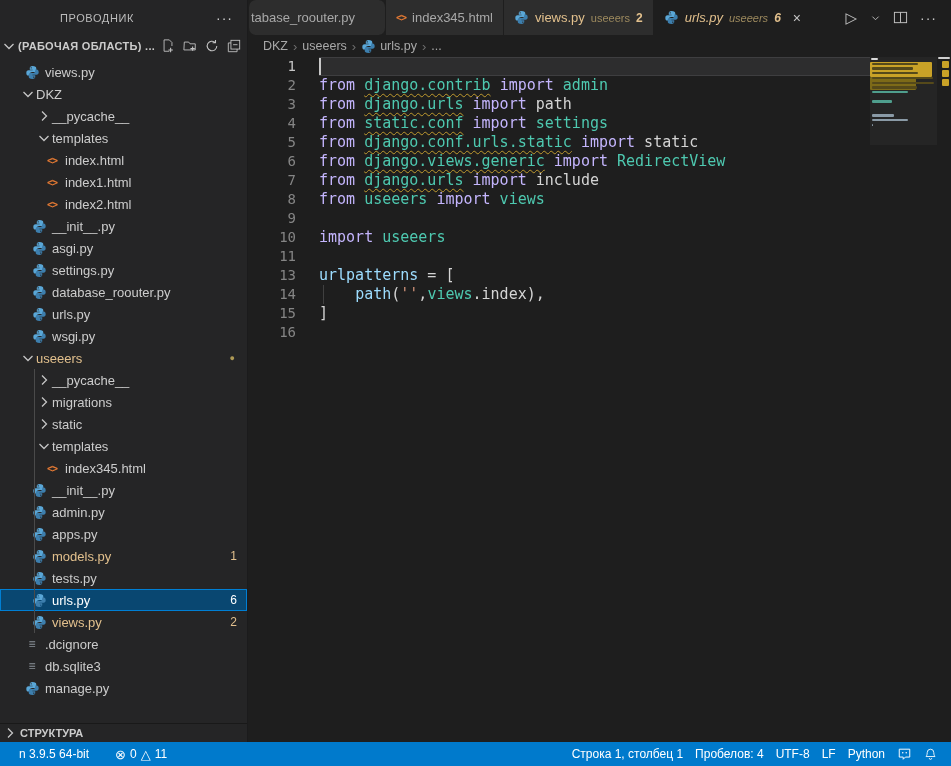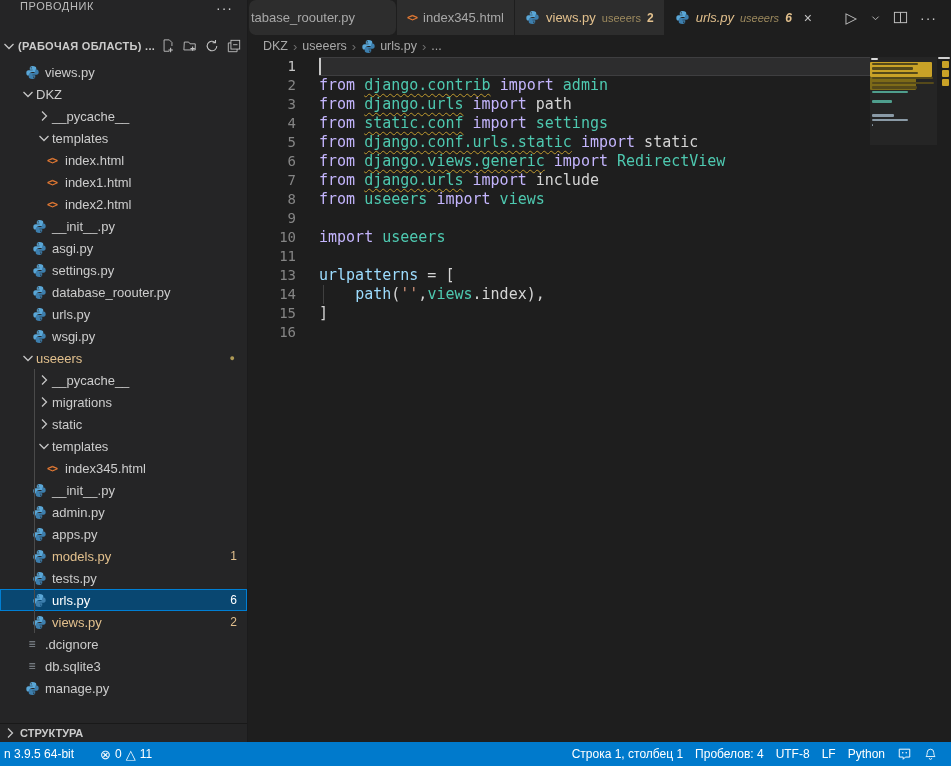--- a/index.html
+++ b/index.html
@@ -3,22 +3,22 @@
 <meta charset="utf-8">
 <style>
   * { margin:0; padding:0; box-sizing:border-box; }
   html,body { background:#1e1e1e; }
   .app { position:relative; width:951px; height:766px; overflow:hidden;
          font-family:"Liberation Sans", sans-serif; color:#cccccc; background:#1e1e1e; }
 
   
   .sidebar { position:absolute; left:0; top:0; width:248px; bottom:24px;
              background:#252526; border-right:1px solid #1b1b1c; }
-  .sb-head { height:35px; display:flex; padding:0 8px 0 20px;
-             font-size:11px; letter-spacing:.6px; color:#bbbbbb; }
+  .sb-head { height:35px; display:flex; align-items:center; padding:0 8px 0 20px;
+             font-size:11px; letter-spacing:.6px; color:#bbbbbb;margin-left:40px; }
   .sb-head .dots { margin-left:auto; color:#cccccc; font-size:14px; letter-spacing:1px;
                    cursor:pointer; padding:0 6px; }
   .sec-head { height:22px; display:flex; align-items:center; font-size:11px; font-weight:bold;
               color:#cccccc; letter-spacing:.3px; padding-right:6px; }
   .sec-head .lbl { white-space:nowrap; overflow:hidden; }
   .sec-icons { margin-left:auto; display:flex; gap:8px; align-items:center; }
   .sec-icons svg { display:block; cursor:pointer; }
   .tree { position:absolute; top:61px; left:0; right:0; }
   .row { height:22px; display:flex; align-items:center; font-size:13px; color:#cccccc;
          position:relative; cursor:pointer; white-space:nowrap; }
@@ -37,21 +37,21 @@
   .outline-head { position:absolute; bottom:0; left:0; right:0; height:19px; display:flex;
                   align-items:center; font-size:11px; font-weight:bold; color:#cccccc;
                   border-top:1px solid #191919; background:#252526; cursor:pointer; }
 
   
   .main { position:absolute; left:249px; right:0; top:0; bottom:24px; background:#1e1e1e; }
   .tabbar { height:35px; display:flex; background:#1e1e1e; align-items:stretch; }
   .tab { display:flex; align-items:center; gap:6px; padding:0 10px; font-size:13px;
          background:#2d2d2d; color:#a8a8a8; border-right:1px solid #1e1e1e; cursor:pointer;
          white-space:nowrap; }
-  .tab.cut { width:148px; overflow:hidden; padding-left:2px;border-radius:7px; }
+  .tab.cut { width:137px; overflow:hidden; padding-left:2px;border-radius:7px; }
   .tab.active { background:#1e1e1e; font-style:italic; }
   .tab.gitmod .fname { color:#E2C08D; }
   .tab .desc { font-size:11px; color:#9d8a5e; }
   .tab .tbadge { font-size:12px; color:#E2C08D; font-weight:bold; }
   .tab .close { color:#c5c5c5; font-style:normal; font-size:14px; margin-left:4px; padding:0 2px; }
   .ed-actions { margin-left:auto; display:flex; align-items:center; gap:4px; padding-right:10px;
                 color:#c5c5c5; }
   .ed-actions .act { padding:2px 4px; cursor:pointer; display:flex; align-items:center; }
   .crumbs { height:22px; display:flex; align-items:center; gap:5px; padding-left:14px;
             font-size:12.5px; color:#a9a9a9; }
@@ -585,21 +585,21 @@
   <div class="mm" style="right:2px;top:4px;width:7px;height:7px;background:#c9a227"></div>
   <div class="mm" style="right:2px;top:13px;width:7px;height:7px;background:#c9a227"></div>
   <div class="mm" style="right:2px;top:22px;width:7px;height:7px;background:#c9a227"></div>
   </div>
         </div>
     </div>
   </main>
 
   <footer class="statusbar">
     <div class="sb-left" id="sb-left">
-        <span class="sb-item" style="padding-left:4px">n 3.9.5 64-bit</span>
+        <span class="sb-item" style="padding-left:19px">n 3.9.5 64-bit</span>
         <span class="sb-item" style="margin-left:14px">
      <span class="gl">⊗</span>
           <span>0</span>
           <span class="gl">△</span>
           <span>11</span>
         </span>
       </div>
     <div class="sb-right" id="sb-right">
         <span class="sb-item">Строка 1, столбец 1</span>
         <span class="sb-item">Пробелов: 4</span>

